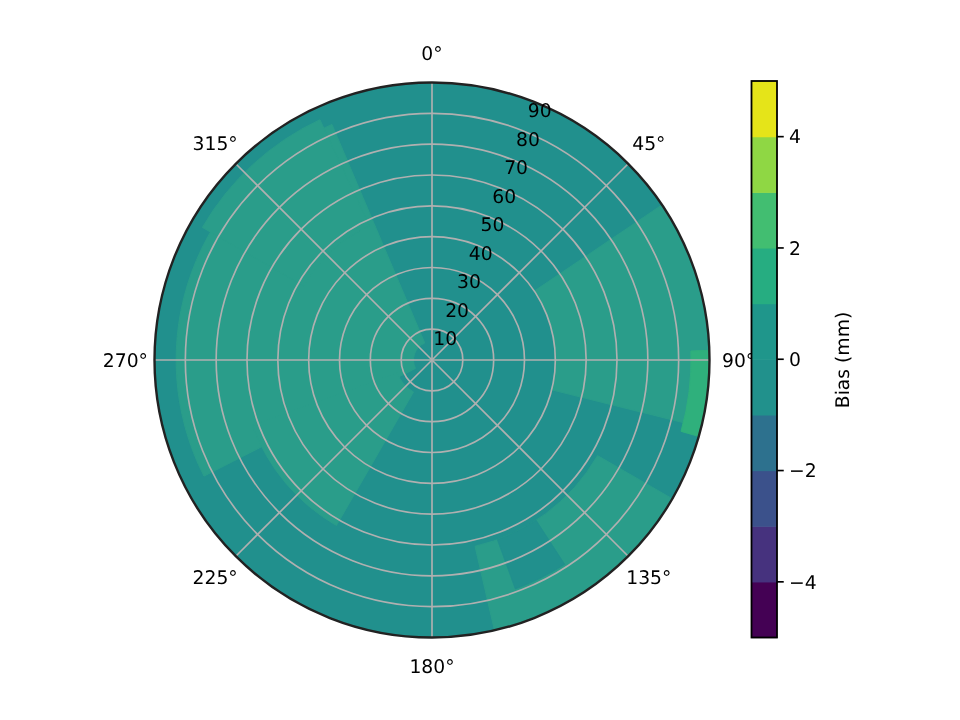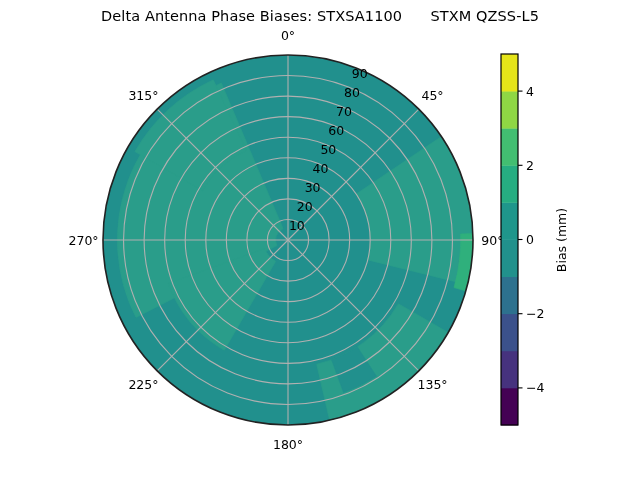--- a/index.html
+++ b/index.html
@@ -52,21 +52,20 @@
     font-family: "DejaVu Sans", "Liberation Sans", sans-serif;
     font-size: 12.5px;
     fill: #000000;
   }
 </style>
 </head>
 <body>
 
 <div id="root">
 
-  <div id="figure-title">Delta Antenna Phase Biases: STXSA1100      STXM QZSS-L5</div>
 
   <svg id="polar-axes" viewBox="0 0 640 480" width="640" height="480">
     <defs>
       <clipPath id="polar-clip">
         <circle cx="288" cy="240" r="185"></circle>
       </clipPath>
     </defs>
 
     <g id="polar-fill-group" clip-path="url(#polar-clip)">
         <path d="M 288 55 A 185 185 0 1 1 288 425 A 185 185 0 1 1 288 55 Z" fill="#21908d" stroke="#21908d" stroke-width="0.6"></path>

